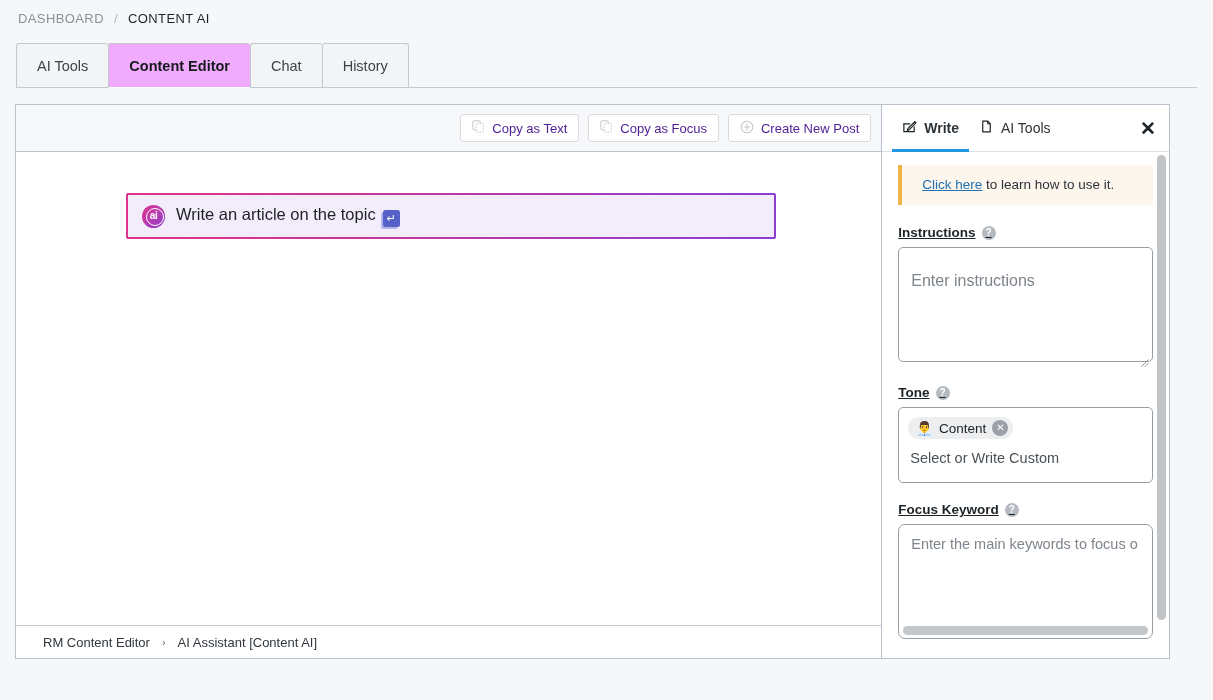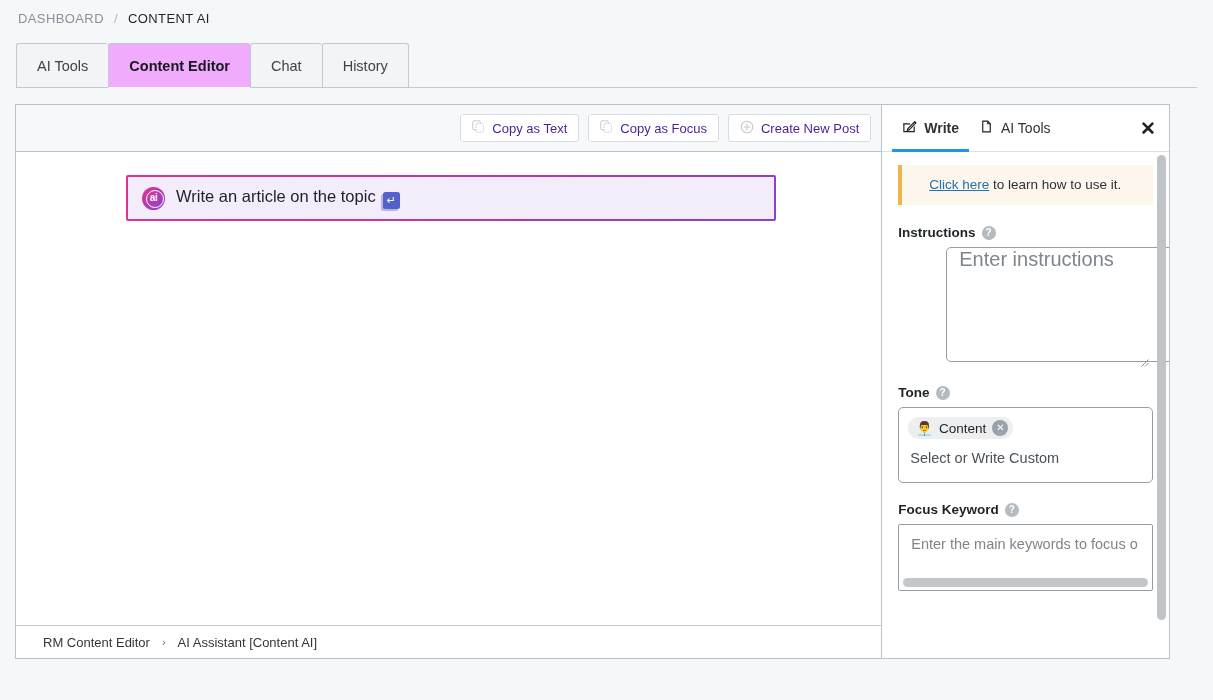--- a/index.html
+++ b/index.html
@@ -104,21 +104,21 @@
 
   .canvas {
     flex: 1;
     background: #fff;
     position: relative;
     overflow: hidden;
   }
   .ai-block {
     position: absolute;
     left: 110px;
-    top: 23px;
+    top: 41px;
     width: 650px;
     height: 46px;
     border-radius: 2px;
     padding: 2px;
     background: linear-gradient(90deg,#e0338f 0%,#c0379f 45%,#8b3fd4 100%);
   }
   .ai-block-inner {
     width: 100%; height: 100%;
     background: #f3ecfa;
     display: flex;
@@ -230,36 +230,37 @@
 
   .sp-body {
     flex: 1;
     padding: 13px 16px 0 16px;
     overflow: hidden;
     position: relative;
   }
   .notice {
     background: #fdf6ec;
     border-left: 4px solid #efb54b;
-    padding: 11px 27px;
+    padding: 11px 20px;
     font-size: 13.5px;
     color: #2c3338;
     line-height: 1.35;
     margin-bottom: 20px;
   }
   .notice a { color: #2271b1; }
 
   .field-label {
     font-size: 13.5px;
     font-weight: bold;
     color: #1d2327;
     display: flex;
     align-items: flex-end;
     gap: 6px;
     margin-bottom: 7px;
+    text-decoration: underline;
   }
   .help-ico {
     width: 14px; height: 14px;
     border-radius: 50%;
     background: #b4bac0;
     color: #fff;
     font-size: 10px;
     font-weight: bold;
     display: inline-flex;
     align-items: center;
@@ -268,28 +269,27 @@
     cursor: pointer;
   }
 
   .txt-area {
     width: 100%;
     height: 115px;
     border: 1px solid #989da3;
     border-radius: 5px;
     background: #fff;
     font-family: "Liberation Sans", sans-serif;
-    font-size: 20px;
+    font-size: 16px;
     color: #1d2327;
-    padding: 0 12px;
+    padding: 24px 12px;
     resize: none;
     outline: none;
     margin-bottom: 19px;
     position: relative;
-    margin-left: 48px;
   }
   .txt-area::placeholder { color: #7e858c; }
   .ta-wrap { position: relative; }
   .resize-grip {
     position: absolute;
     right: 4px; bottom: 23px;
     width: 9px; height: 9px;
     pointer-events: none;
   }
 
@@ -325,23 +325,23 @@
     cursor: pointer;
   }
   .tone-placeholder {
     font-size: 14.5px;
     color: #4a5157;
     padding: 11px 2px 0 2px;
   }
 
   .fk-box {
     border: 1px solid #989da3;
-    border-radius: 2px;
-    background: #fff;
-    height: 67px;
+    border-radius: 7px;
+    background: #fff;
+    height: 115px;
     position: relative;
     overflow: hidden;
   }
   .fk-text {
     font-size: 14.5px;
     color: #7e858c;
     padding: 11px 0 0 12px;
     white-space: nowrap;
   }
   .fk-hbar {

